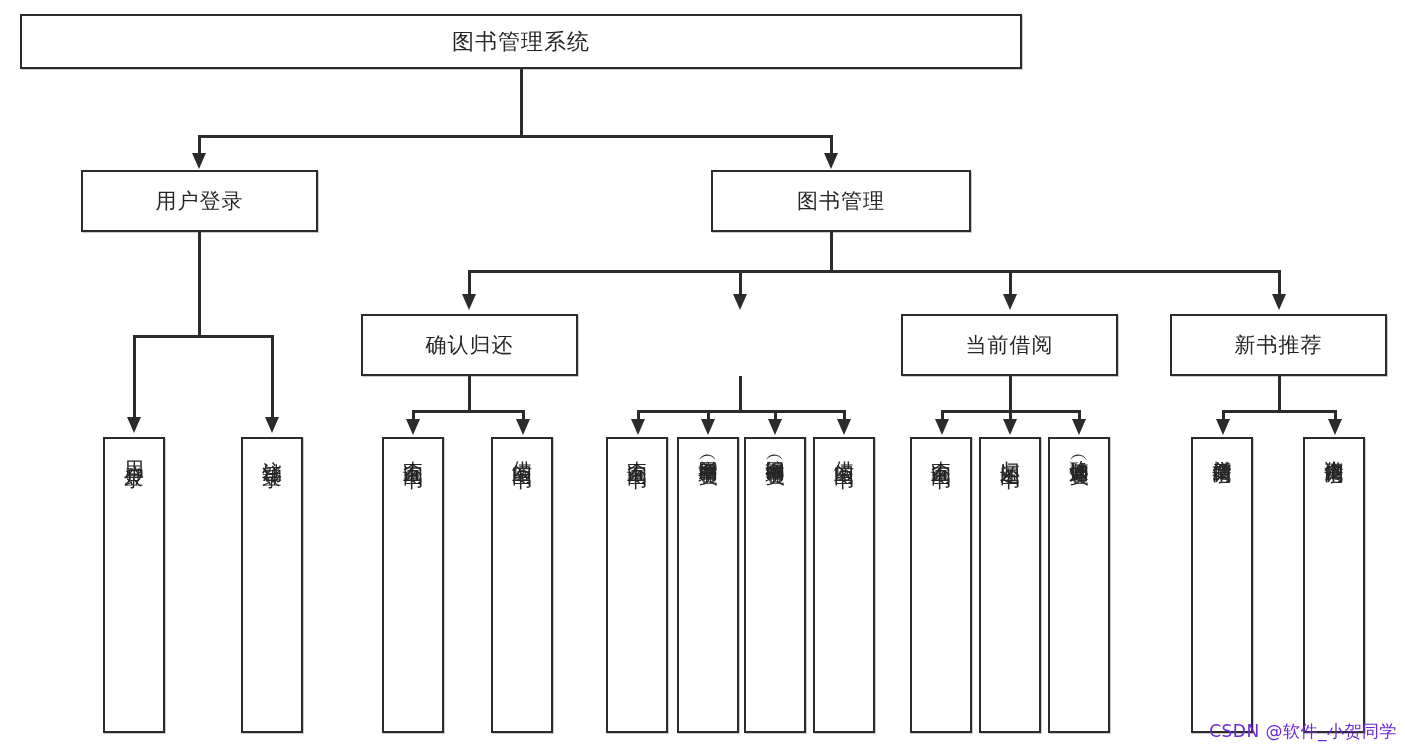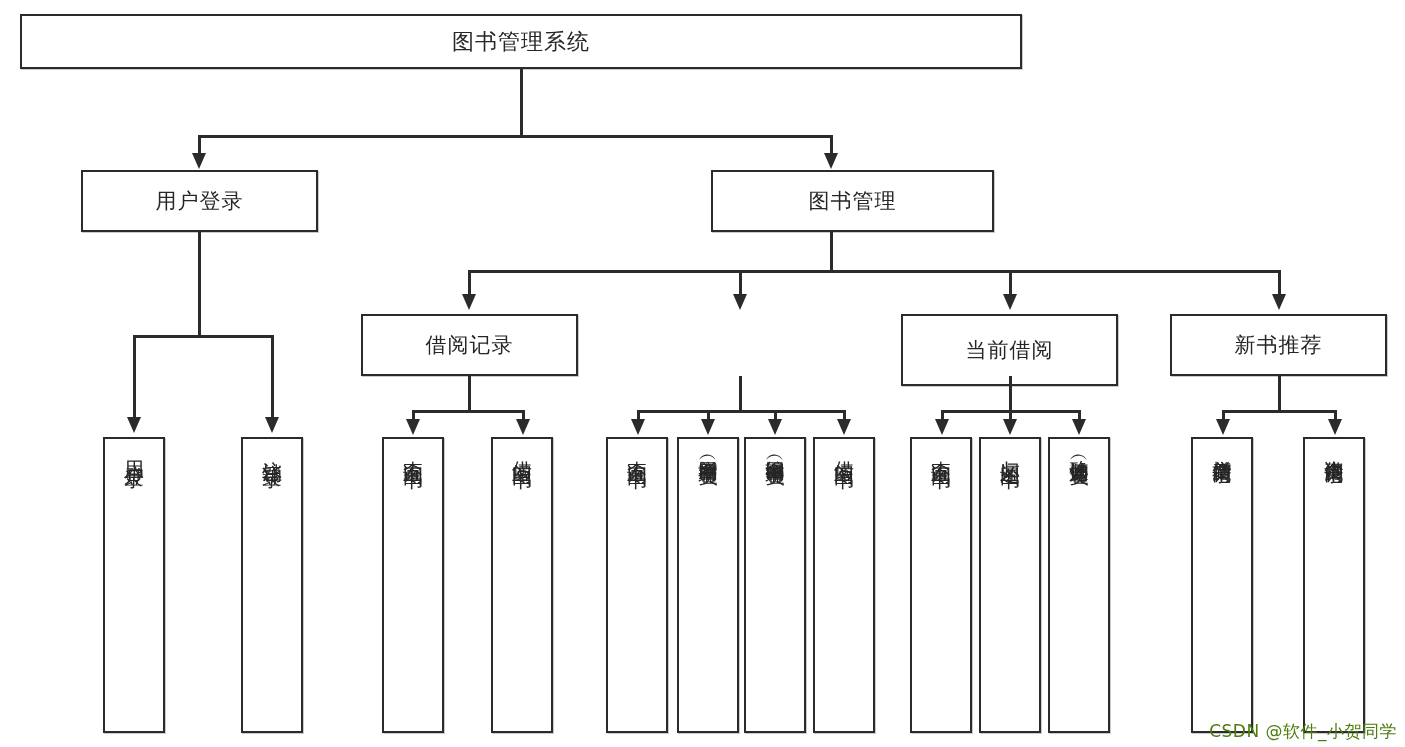--- a/index.html
+++ b/index.html
@@ -69,21 +69,21 @@
     border-left:7px solid transparent;
     border-right:7px solid transparent;
     border-top:16px solid #2b2b2b;
   }
   
   #watermark{
     position:absolute;
     right:8px;
     bottom:4px;
     font-size:17px;
-    color:#4d7c0f;
+    color:#6d28d9;
     letter-spacing:.5px;
     white-space:nowrap;
     pointer-events:none;
     user-select:none;
   }
 </style>
 </head>
 <body>
 
 <div id="canvas">
@@ -97,21 +97,21 @@
   <div class="edge h" style="left:198px;top:135px;width:634px;"></div>
   <div class="edge v" style="left:198px;top:135px;height:22px;"></div>
   <div class="arrow" style="left:192px;top:153px;"></div>
   <div class="edge v" style="left:830px;top:135px;height:22px;"></div>
   <div class="arrow" style="left:824px;top:153px;"></div>
 
   <div class="node level2" style="left:81px;top:170px;width:237px;height:62px;">
     <span class="label">用户登录</span>
   </div>
 
-  <div class="node level2" style="left:711px;top:170px;width:283px;height:62px;">
+  <div class="node level2" style="left:711px;top:170px;width:260px;height:62px;">
     <span class="label">图书管理</span>
   </div>
 
   <div class="edge v" style="left:198px;top:232px;height:103px;"></div>
   <div class="edge h" style="left:133px;top:335px;width:140px;"></div>
   <div class="edge v" style="left:133px;top:335px;height:84px;"></div>
   <div class="arrow" style="left:127px;top:417px;"></div>
   <div class="edge v" style="left:271px;top:335px;height:84px;"></div>
   <div class="arrow" style="left:265px;top:417px;"></div>
 
@@ -120,23 +120,23 @@
   <div class="edge v" style="left:468px;top:270px;height:26px;"></div>
   <div class="arrow" style="left:462px;top:294px;"></div>
   <div class="edge v" style="left:739px;top:270px;height:26px;"></div>
   <div class="arrow" style="left:733px;top:294px;"></div>
   <div class="edge v" style="left:1009px;top:270px;height:26px;"></div>
   <div class="arrow" style="left:1003px;top:294px;"></div>
   <div class="edge v" style="left:1278px;top:270px;height:26px;"></div>
   <div class="arrow" style="left:1272px;top:294px;"></div>
 
   <div class="node level3" style="left:361px;top:314px;width:217px;height:62px;">
-    <span class="label">借阅记录</span>
-  </div>
-  <div class="node level3" style="left:901px;top:314px;width:217px;height:72px;">
+    <span class="label">确认归还</span>
+  </div>
+  <div class="node level3" style="left:901px;top:314px;width:217px;height:62px;">
     <span class="label">当前借阅</span>
   </div>
   <div class="node level3" style="left:1170px;top:314px;width:217px;height:62px;">
     <span class="label">新书推荐</span>
   </div>
 
   <div class="edge v" style="left:468px;top:376px;height:34px;"></div>
   <div class="edge h" style="left:412px;top:410px;width:112px;"></div>
   <div class="edge v" style="left:412px;top:410px;height:11px;"></div>
   <div class="arrow" style="left:406px;top:419px;"></div>

